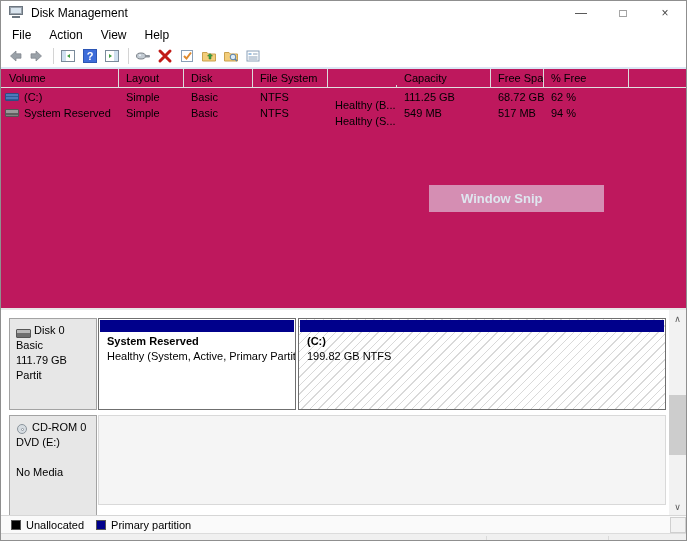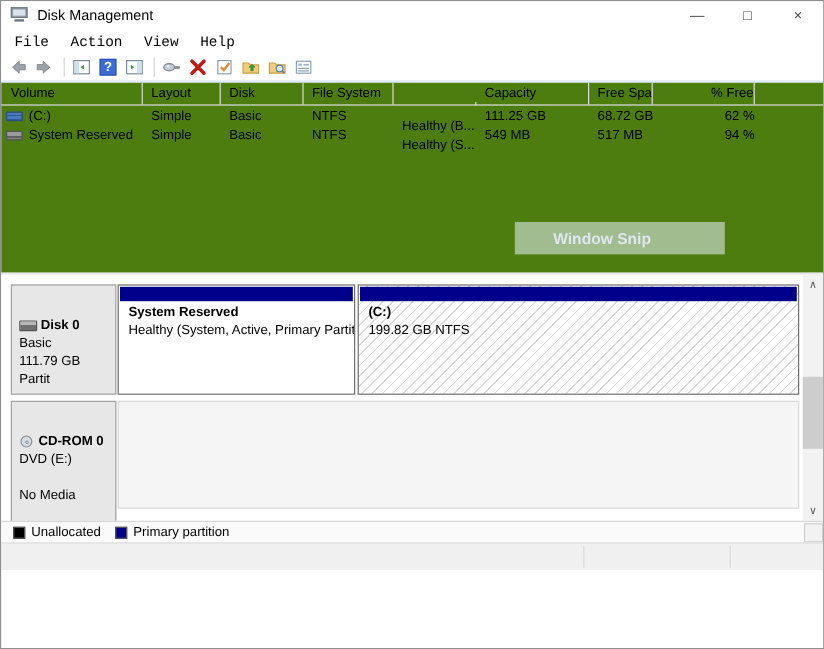--- a/index.html
+++ b/index.html
@@ -13,49 +13,49 @@
   .titlebar { height:24px; display:flex; align-items:center; background:#fff; }
   .app-icon { width:16px; height:14px; margin:0 6px 0 8px; position:relative; }
   .app-icon .mon { position:absolute; left:0; top:0; width:14px; height:9px; background:#9aa3ad; border:1px solid #6c7680; }
   .app-icon .mon-in { position:absolute; left:2px; top:2px; width:10px; height:5px; background:#d9e4ee; }
   .app-icon .base { position:absolute; left:3px; top:10px; width:8px; height:2px; background:#6c7680; }
   .title-text { font-size:12px; }
   .win-controls { margin-left:auto; display:flex; height:100%; }
   .win-btn { width:42px; height:100%; display:flex; align-items:center; justify-content:center; font-size:12px; color:#444; cursor:default; }
   
   .menubar { height:20px; display:flex; align-items:center; padding-left:2px; background:#fff; font-size:12px; }
-  .menu-item { padding:2px 9px;font-family:Liberation Mono, monospace; }
+  .menu-item { padding:2px 9px; }
   
   .toolbar { height:24px; display:flex; align-items:center; padding-left:4px; background:#fff; border-bottom:2px solid #dbe7f5; }
   .tb { width:20px; height:18px; display:flex; align-items:center; justify-content:center; margin-right:2px; }
   .tb svg { display:block; }
   .tb-sep { width:1px; height:16px; background:#d4d4d4; margin:0 4px; }
   .help-box { width:14px; height:14px; background:#3d6cd9; border:1px solid #2c55b4; color:#fff; font-size:11px; font-weight:bold; display:flex; align-items:center; justify-content:center; }
   
-  .listview { position:relative; height:158px; background:#4d7c0f; font-size:11px; }
+  .listview { position:relative; height:239px; background:#be185d; font-size:11px; }
   .lv-header { display:flex; height:19px; border-bottom:1px solid #e0e0e0; }
   .lv-h { border-right:1px solid #dcdcdc; padding:3px 0 0 7px; white-space:nowrap; overflow:hidden; }
   .lv-h:first-child { padding-left:8px; }
   .lv-row { display:flex; height:14px; align-items:center; margin-top:2px; }
   .lv-c { padding-left:7px; white-space:nowrap; overflow:hidden; }
   .c-vol { width:118px; } .c-lay { width:65px; } .c-typ { width:69px; }
   .c-fs  { width:75px; } .c-sta { width:69px;margin-top:16px; } .c-cap { width:94px; }
-  .c-fre { width:53px; } .c-pct { width:85px;text-align:right; } .c-fill { flex:1; border-right:none; }
+  .c-fre { width:53px; } .c-pct { width:85px; } .c-fill { flex:1; border-right:none; }
   .vol-cell { display:flex; align-items:center; padding-left:4px; }
   .vol-ico { width:14px; height:8px; margin-right:5px; border-radius:1px; flex:none; }
   .vol-ico.c { background:repeating-linear-gradient(180deg,#4c79ba 0 2px,#2f5a96 2px 3px); border:1px solid #2c4f83; }
   .vol-ico.sr { background:linear-gradient(180deg,#9a9a9a 0 3px,#5f5f5f 3px 5px,#828282 5px 8px); border:1px solid #565656; }
   .watermark { position:absolute; left:428px; top:116px; width:175px; height:27px; background:rgba(231,240,250,0.55); display:flex; align-items:center; }
   .watermark span { padding-left:32px; font-size:13px; font-weight:bold; color:#dfe6ef; }
   
   .splitter { height:2px; background:#e6e6e6; }
   
   .graphpane { position:relative; height:205px; background:#fff; font-size:11px; }
   .disk-label { position:absolute; left:8px; width:88px; background:#e7e7e7; border:1px solid #a3a3a3; padding:4px 0 0 6px; line-height:15px; }
-  .disk-title { display:flex; align-items:center; font-weight:bold;margin-top:22px; }
+  .disk-title { display:flex; align-items:flex-end; font-weight:normal; }
   .hdd-ico { width:15px; height:9px; margin-right:3px; flex:none; background:linear-gradient(180deg,#b9b9b9 0 3px,#6f6f6f 3px 9px); border:1px solid #565656; border-radius:1px; }
   .cd-ico { width:13px; height:11px; margin-right:3px; flex:none; position:relative; }
   .cd-ico .disc { position:absolute; left:1px; top:0; width:10px; height:10px; border-radius:50%; background:#d7dde2; border:1px solid #8b949c; }
   .cd-ico .hole { position:absolute; left:4.5px; top:3.5px; width:3px; height:3px; border-radius:50%; background:#fff; border:1px solid #8b949c; }
   .part-box { position:absolute; border:1px solid #6f6f6f; background:#fff; }
   .part-band { height:12px; background:var(--partition-header,#00008b); margin:1px; }
   .part-text { padding:1px 2px 0 8px; line-height:15px; white-space:nowrap; overflow:hidden; }
   .part-name { font-weight:bold; }
   .hatched { background:repeating-linear-gradient(135deg,#ffffff 0px,#ffffff 5px,#d9d9d9 5px,#d9d9d9 6px); }
   .empty-region { position:absolute; background:#f5f5f5; border:1px solid #d9d9d9; }

